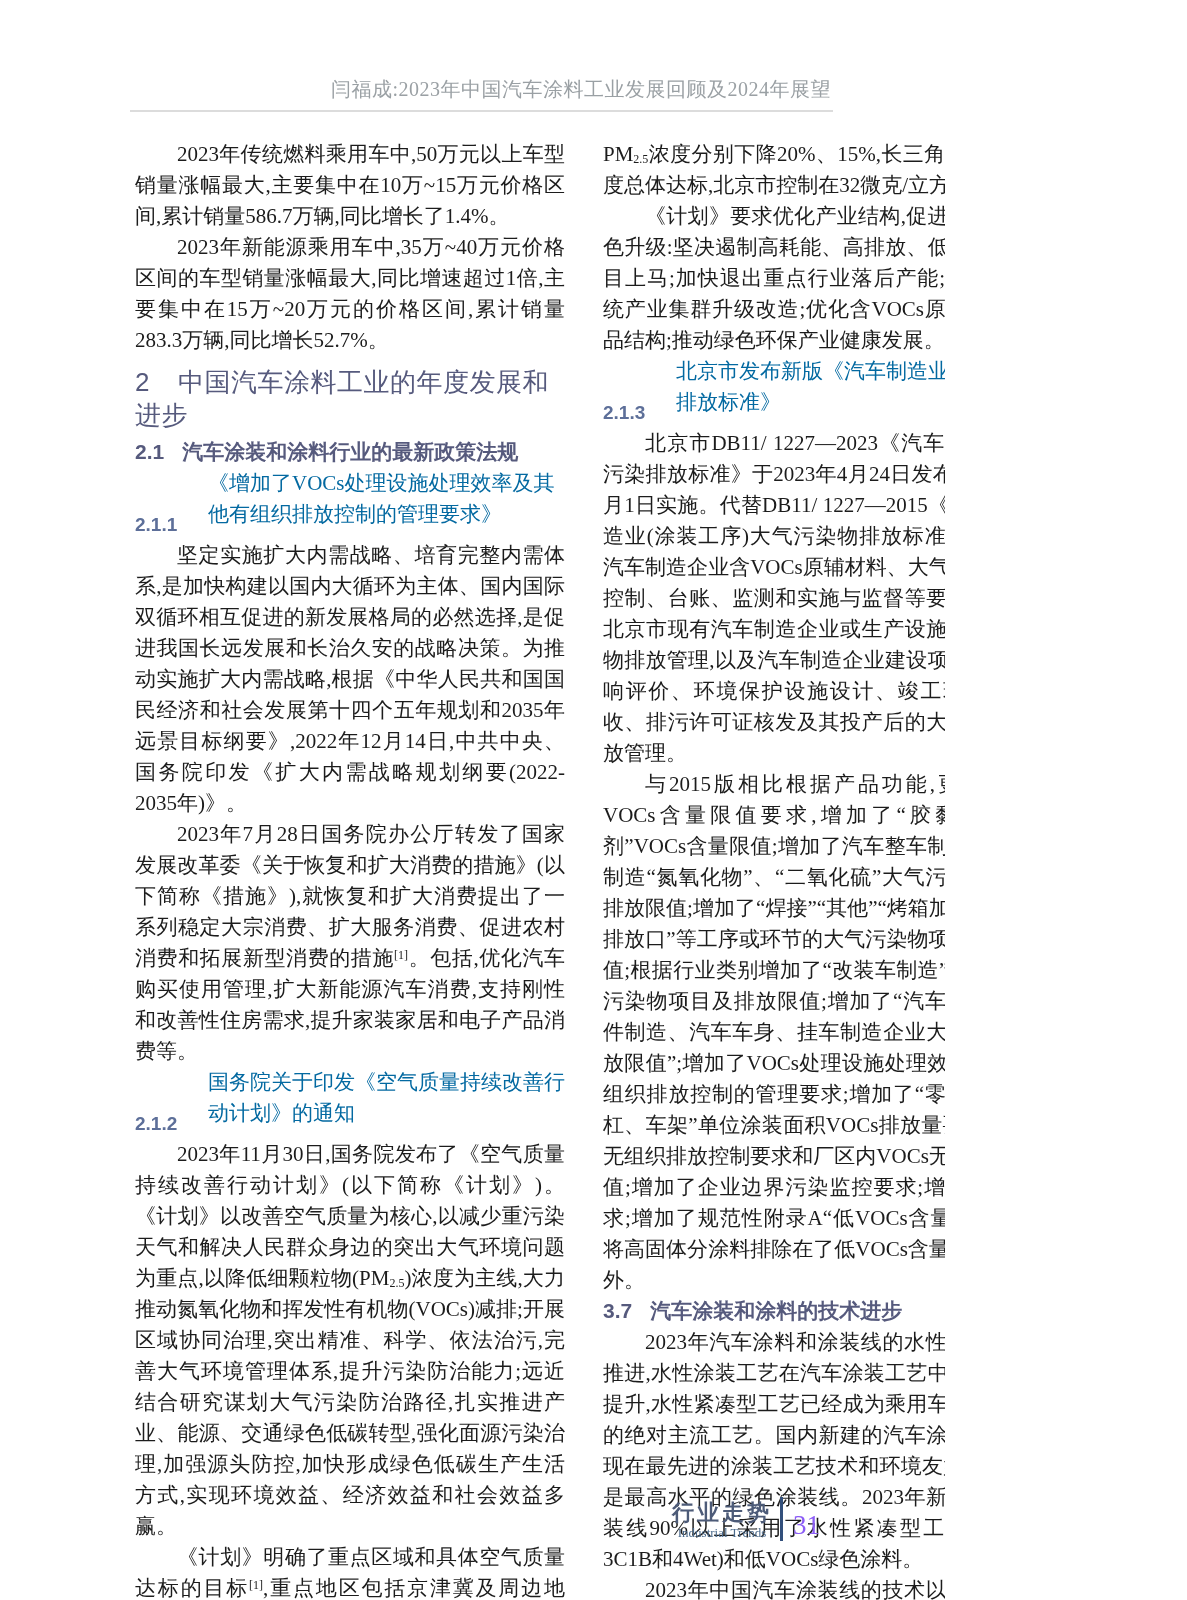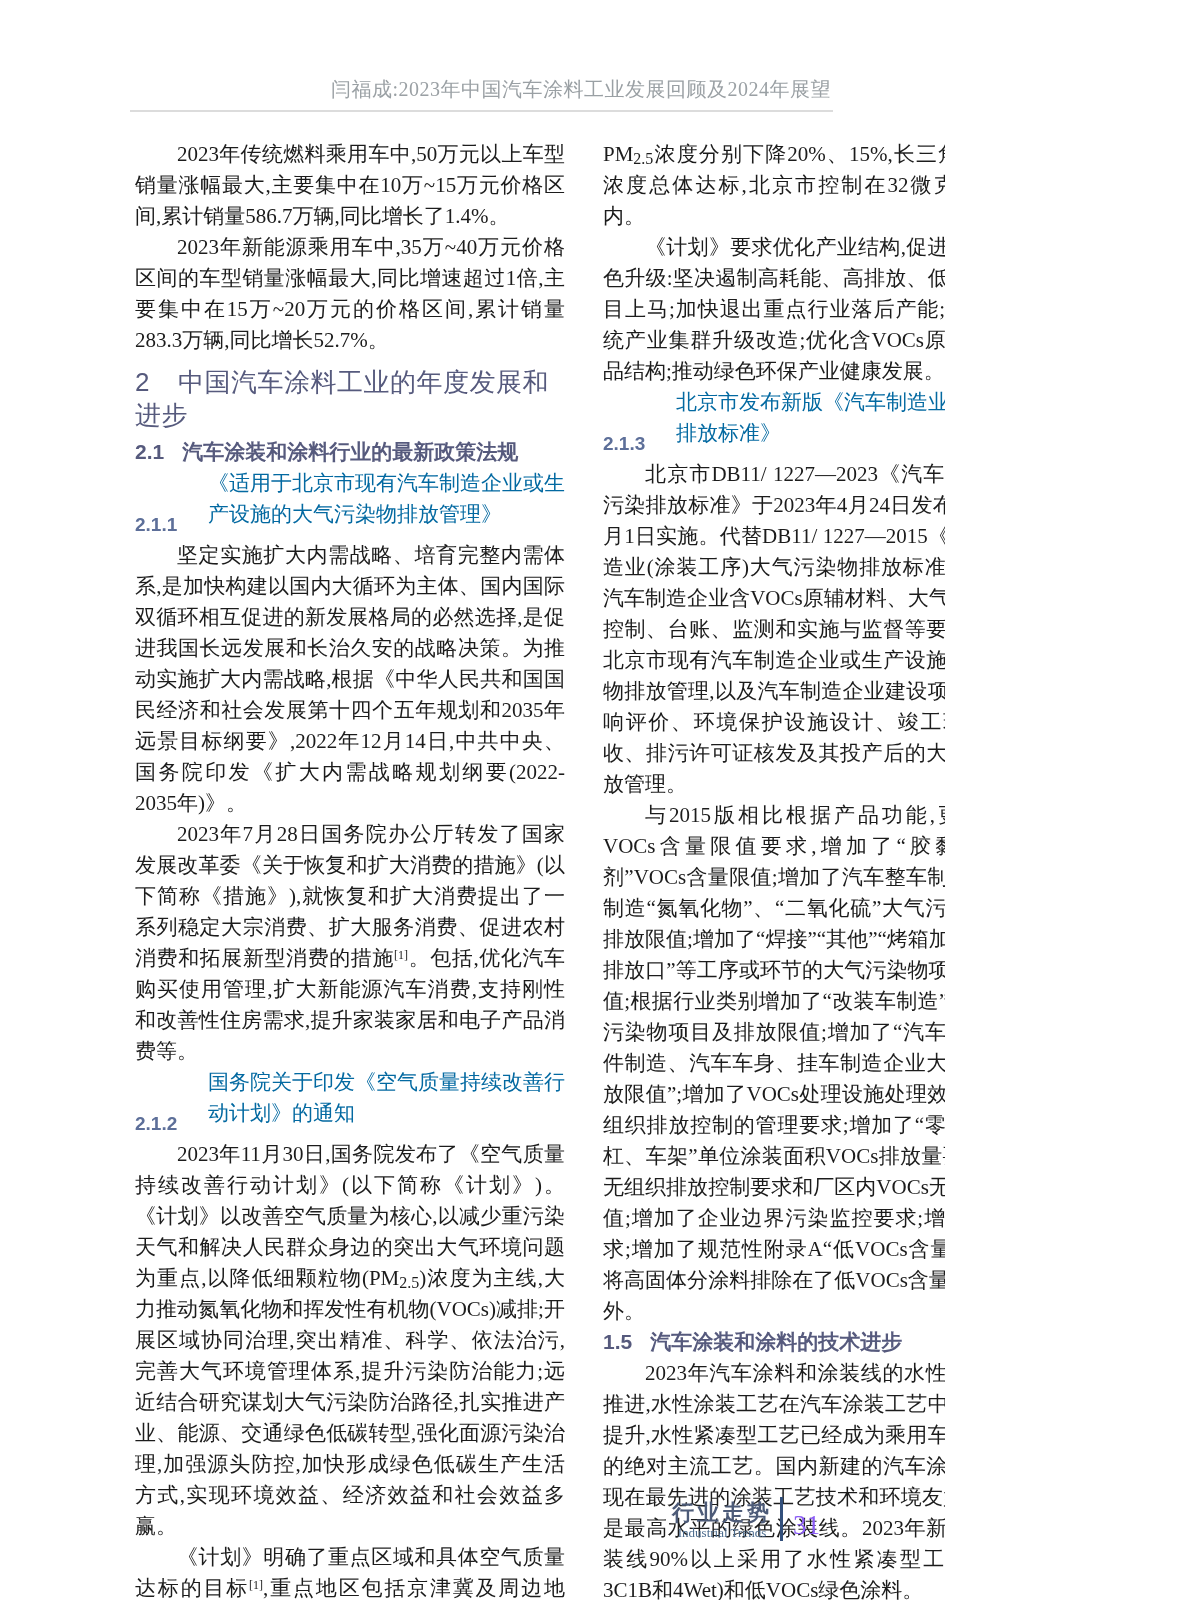--- a/index.html
+++ b/index.html
@@ -19,21 +19,21 @@
   .col-left  { width:430px; }
   .col-right { width:452px; }
 
   p.body {
     margin:0; font-size:21px; line-height:31px;
     text-align:justify; text-justify:inter-ideograph; text-indent:2em;
   }
   p.noindent { text-indent:0; }
 
   sup { font-size:12px; line-height:0; vertical-align:0.5em; }
-  sub { font-size:16px; line-height:0; vertical-align:-0.2em; }
+  sub { font-size:12px; line-height:0; vertical-align:-0.2em; }
 
   h1.sec {
     margin:10px 0 5px 0; font-family:"Liberation Sans","DejaVu Sans",sans-serif;
     font-weight:normal; font-size:26px; line-height:33px; color:#565a7d; letter-spacing:0.5px;
   }
   h1.sec .num { margin-right:28px; }
   h2.sec {
     margin:0 0 1px 0; font-family:"Liberation Sans","DejaVu Sans",sans-serif;
     font-weight:bold; font-size:21px; line-height:30px; color:#565a7d;
   }
@@ -75,21 +75,21 @@
       <h1 class="sec">
         <span class="num">2</span><span>中国汽车涂料工业的年度发展和进步</span>
       </h1>
 
       <h2 class="sec">
         <span class="num">2.1</span><span>汽车涂装和涂料行业的最新政策法规</span>
       </h2>
 
       <div class="h3">
         <span class="num">2.1.1</span>
-        <span class="title">《适用于北京市现有汽车制造企业或生产设施的大气污染物排放管理》</span>
+        <span class="title">《增加了VOCs处理设施处理效率及其他有组织排放控制的管理要求》</span>
       </div>
 
       <p class="body">坚定实施扩大内需战略、培育完整内需体系,是加快构建以国内大循环为主体、国内国际双循环相互促进的新发展格局的必然选择,是促进我国长远发展和长治久安的战略决策。为推动实施扩大内需战略,根据《中华人民共和国国民经济和社会发展第十四个五年规划和2035年远景目标纲要》,2022年12月14日,中共中央、国务院印发《扩大内需战略规划纲要(2022-2035年)》。</p>
       <p class="body">2023年7月28日国务院办公厅转发了国家发展改革委《关于恢复和扩大消费的措施》(以下简称《措施》),就恢复和扩大消费提出了一系列稳定大宗消费、扩大服务消费、促进农村消费和拓展新型消费的措施<sup>[1]</sup>。包括,优化汽车购买使用管理,扩大新能源汽车消费,支持刚性和改善性住房需求,提升家装家居和电子产品消费等。</p>
 
       <div class="h3">
         <span class="num">2.1.2</span>
         <span class="title">国务院关于印发《空气质量持续改善行动计划》的通知</span>
       </div>
 
@@ -103,21 +103,21 @@
 
       <div class="h3">
         <span class="num">2.1.3</span>
         <span class="title">北京市发布新版《汽车制造业大气污染物排放标准》</span>
       </div>
 
       <p class="body">北京市DB11/ 1227—2023《汽车制造业大气污染排放标准》于2023年4月24日发布,于2024年1月1日实施。代替DB11/ 1227—2015《汽车整车制造业(涂装工序)大气污染物排放标准》。规定了汽车制造企业含VOCs原辅材料、大气污染物排放控制、台账、监测和实施与监督等要求。适用于北京市现有汽车制造企业或生产设施的大气污染物排放管理,以及汽车制造企业建设项目的环境影响评价、环境保护设施设计、竣工环境保护验收、排污许可证核发及其投产后的大气污染物排放管理。</p>
       <p class="body">与2015版相比根据产品功能,更改了涂料VOCs含量限值要求,增加了“胶黏剂”“清洗剂”VOCs含量限值;增加了汽车整车制造、发动机制造“氮氧化物”、“二氧化硫”大气污染物项目及排放限值;增加了“焊接”“其他”“烤箱加热设施单独排放口”等工序或环节的大气污染物项目及排放限值;根据行业类别增加了“改装车制造”各工序大气污染物项目及排放限值;增加了“汽车零部件及配件制造、汽车车身、挂车制造企业大气污染物排放限值”;增加了VOCs处理设施处理效率及其他有组织排放控制的管理要求;增加了“零部件中保险杠、车架”单位涂装面积VOCs排放量要求;增加了无组织排放控制要求和厂区内VOCs无组织排放限值;增加了企业边界污染监控要求;增加了台账要求;增加了规范性附录A“低VOCs含量产品”,但是将高固体分涂料排除在了低VOCs含量涂料产品之外。</p>
 
       <h2 class="sec">
-        <span class="num">1.5</span><span>汽车涂装和涂料的技术进步</span>
+        <span class="num">3.7</span><span>汽车涂装和涂料的技术进步</span>
       </h2>
 
       <p class="body">2023年汽车涂料和涂装线的水性化继续稳定推进,水性涂装工艺在汽车涂装工艺中的占比继续提升,水性紧凑型工艺已经成为乘用车面漆涂装线的绝对主流工艺。国内新建的汽车涂装线采用了现在最先进的涂装工艺技术和环境友好型涂料,都是最高水平的绿色涂装线。2023年新投产汽车涂装线90%以上采用了水性紧凑型工艺(B1/B2、3C1B和4Wet)和低VOCs绿色涂料。</p>
       <p class="body">2023年中国汽车涂装线的技术以水性涂装体系为主,其中以水性3Wet和B1/B2为最多,这也是2010</p>
     </div>
 
   </div>
 
   <div class="footer">
     <div class="footer-labels">

